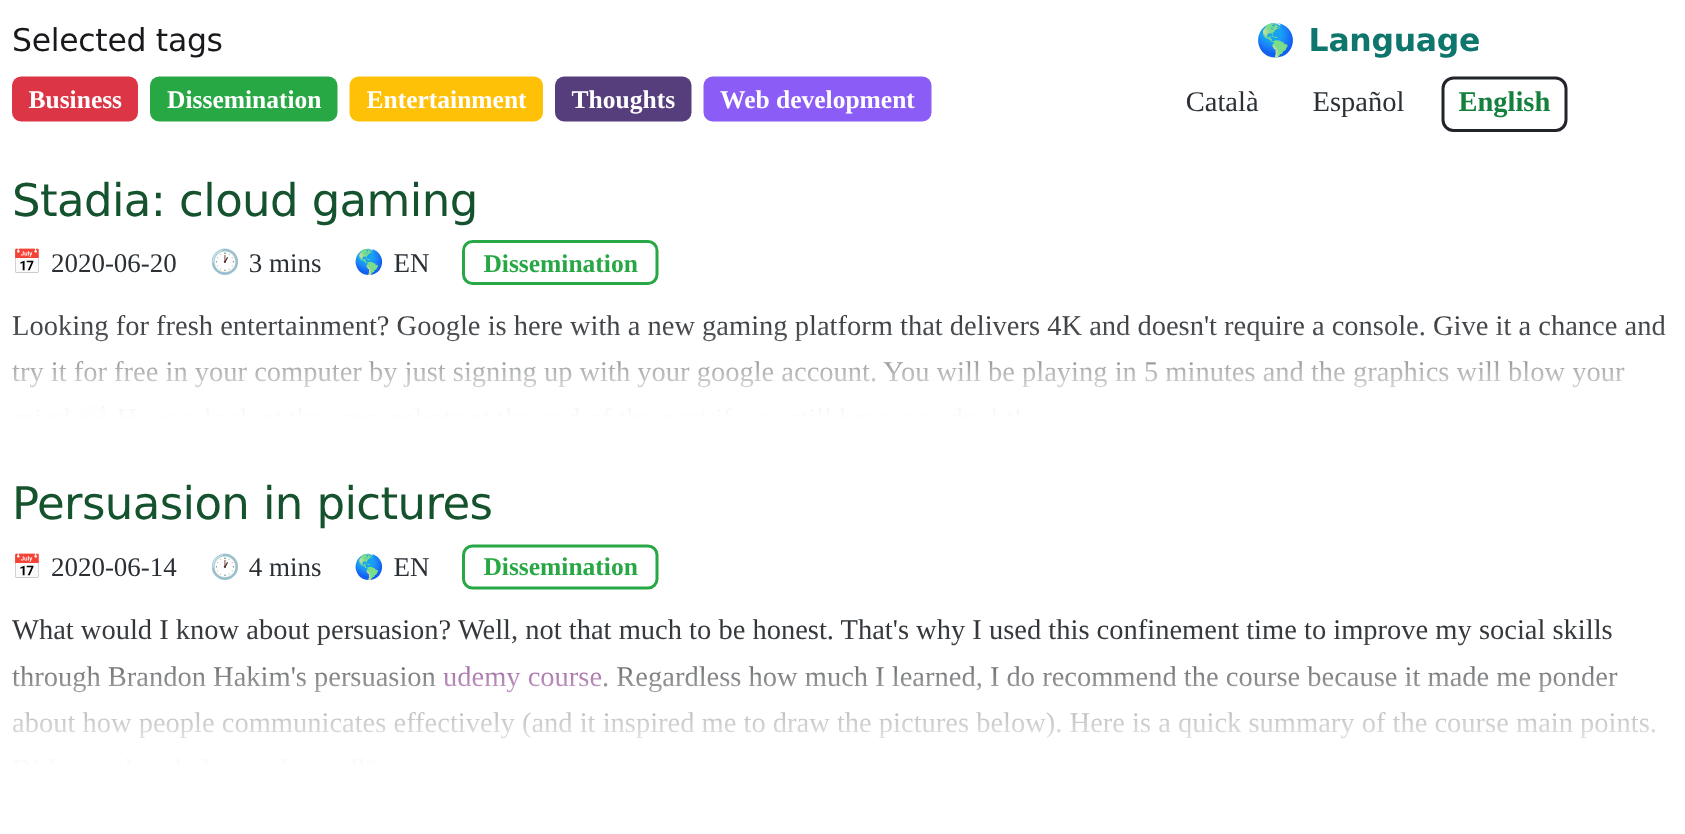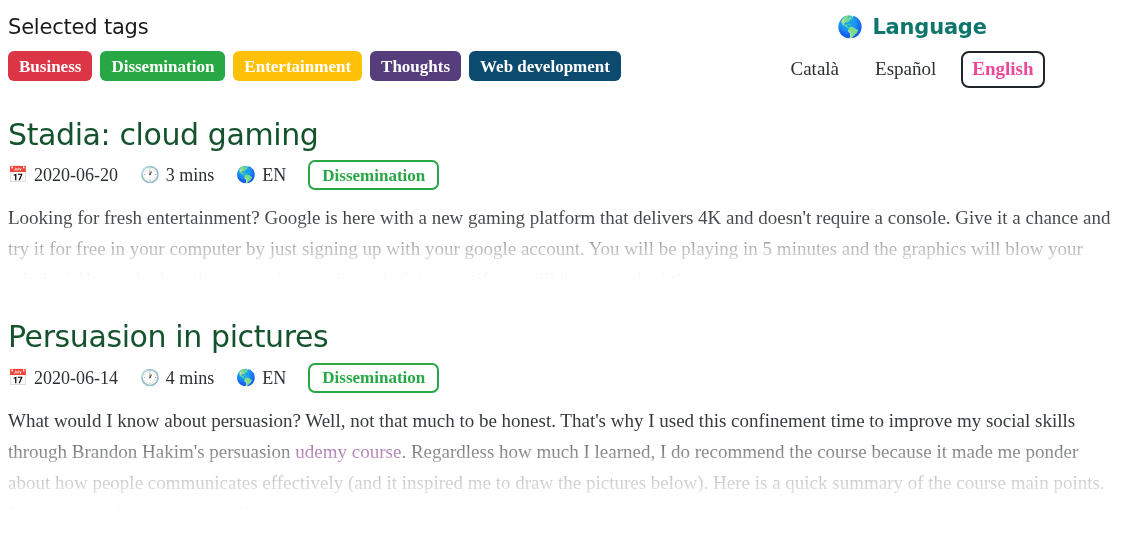--- a/index.html
+++ b/index.html
@@ -110,21 +110,21 @@
     border: 2px solid transparent;
     border-radius: 8px;
     line-height: 1.1;
     cursor: pointer;
     white-space: nowrap;
     text-align: right;
   }
   .lang-opt.active {
     border-color: #212529;
     font-weight: 700;
-    color: #ec4899;
+    color: #15803d;
   }
 
   
   .posts { margin-top: 30px; }
 
   .post { position: relative; }
   .post + .post { margin-top: 40px; }
 
   .post-title {
     font-family: "DejaVu Sans", "Liberation Sans", sans-serif;
@@ -214,21 +214,21 @@
 
   <div class="top">
 
     <div class="tags-col">
       <h2 class="section-title">Selected tags</h2>
       <div class="tag-row">
         <span class="tag-pill" id="tag-0" style="background: rgb(220, 53, 69);">Business</span>
         <span class="tag-pill" id="tag-1" style="background: rgb(40, 167, 69);">Dissemination</span>
         <span class="tag-pill" id="tag-2" style="background: rgb(255, 193, 7);">Entertainment</span>
         <span class="tag-pill" id="tag-3" style="background: rgb(86, 61, 124);">Thoughts</span>
-        <span class="tag-pill" id="tag-4" style="background: #0c4a6e;">Web development</span>
+        <span class="tag-pill" id="tag-4" style="background: #8b5cf6;">Web development</span>
       </div>
     </div>
 
     <div class="lang-col">
       <div class="lang-head">
         <span class="globe">🌎</span>
         <span class="lang-title">Language</span>
       </div>
       <div class="lang-options">
         <span class="lang-opt">Català</span>

